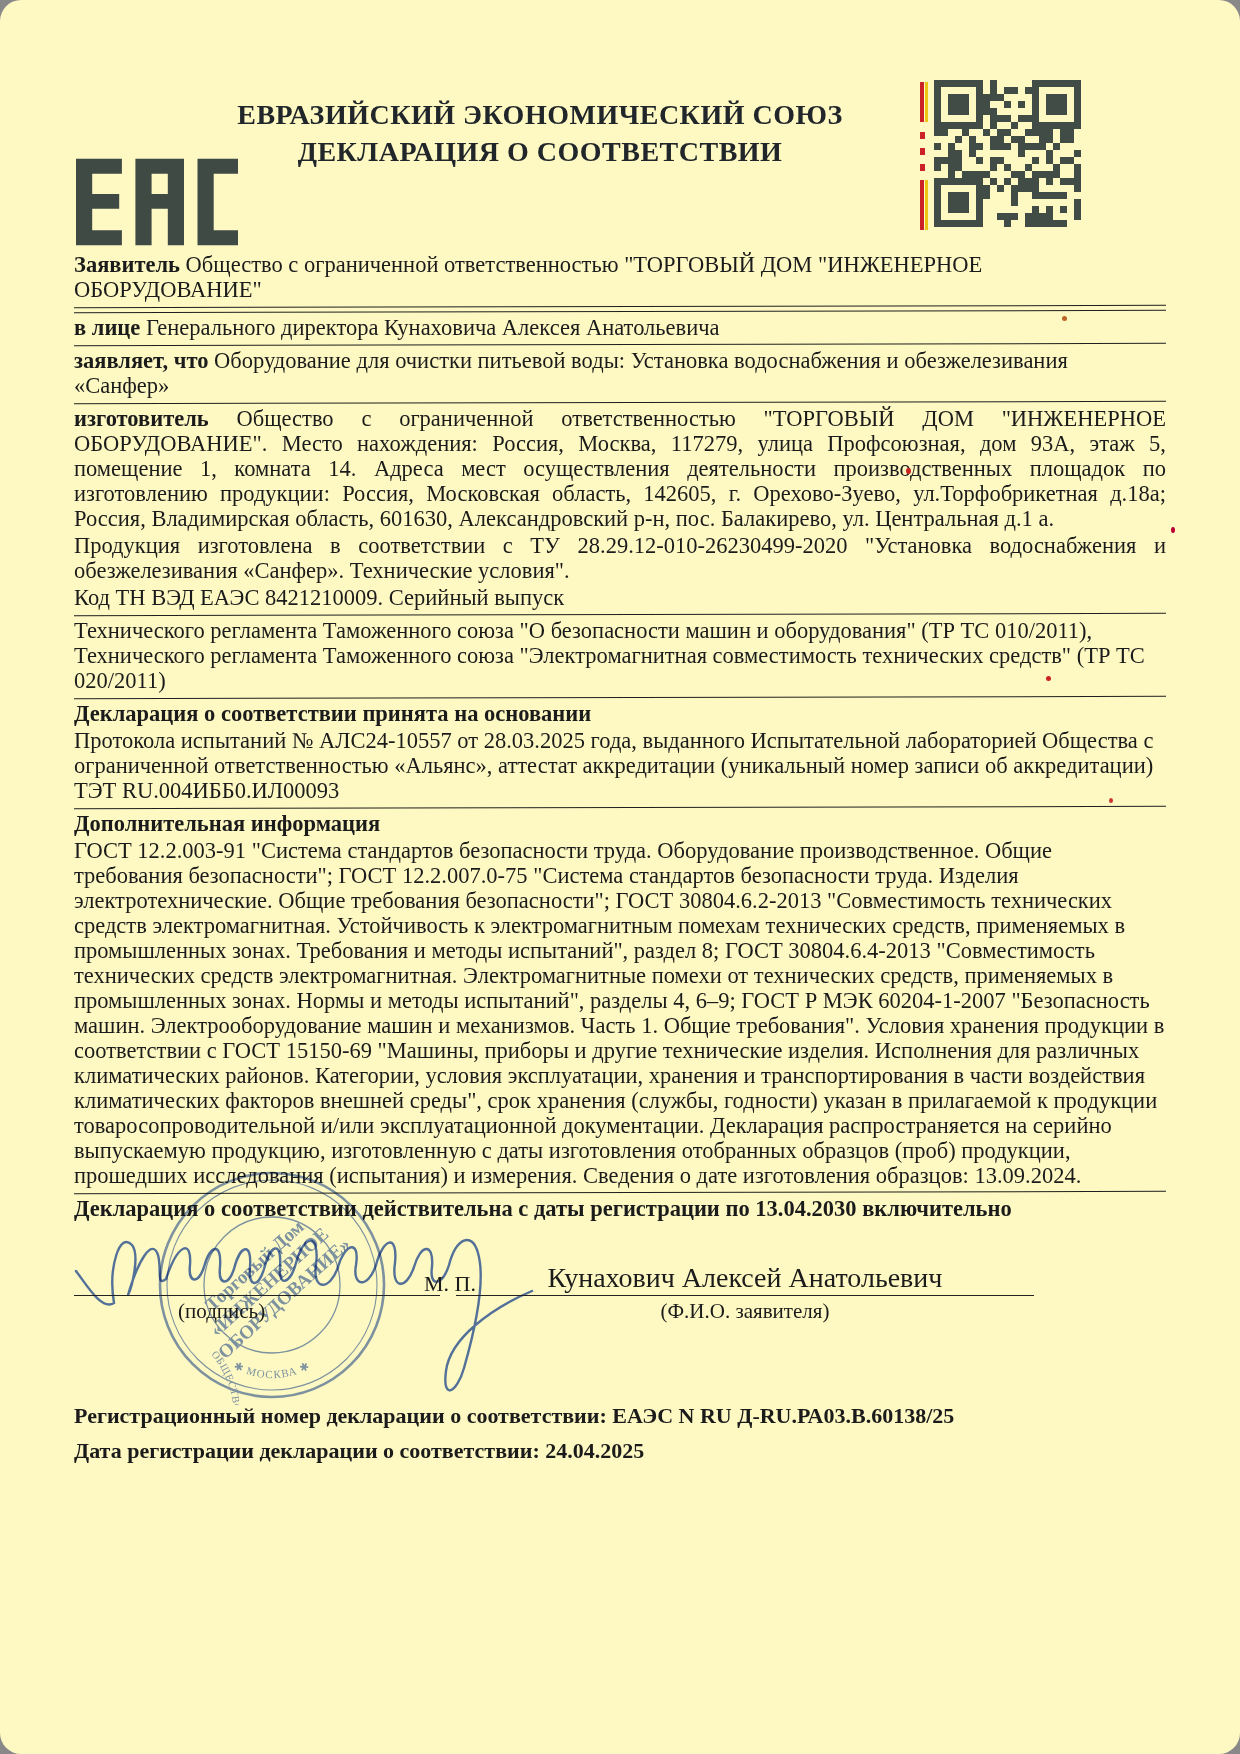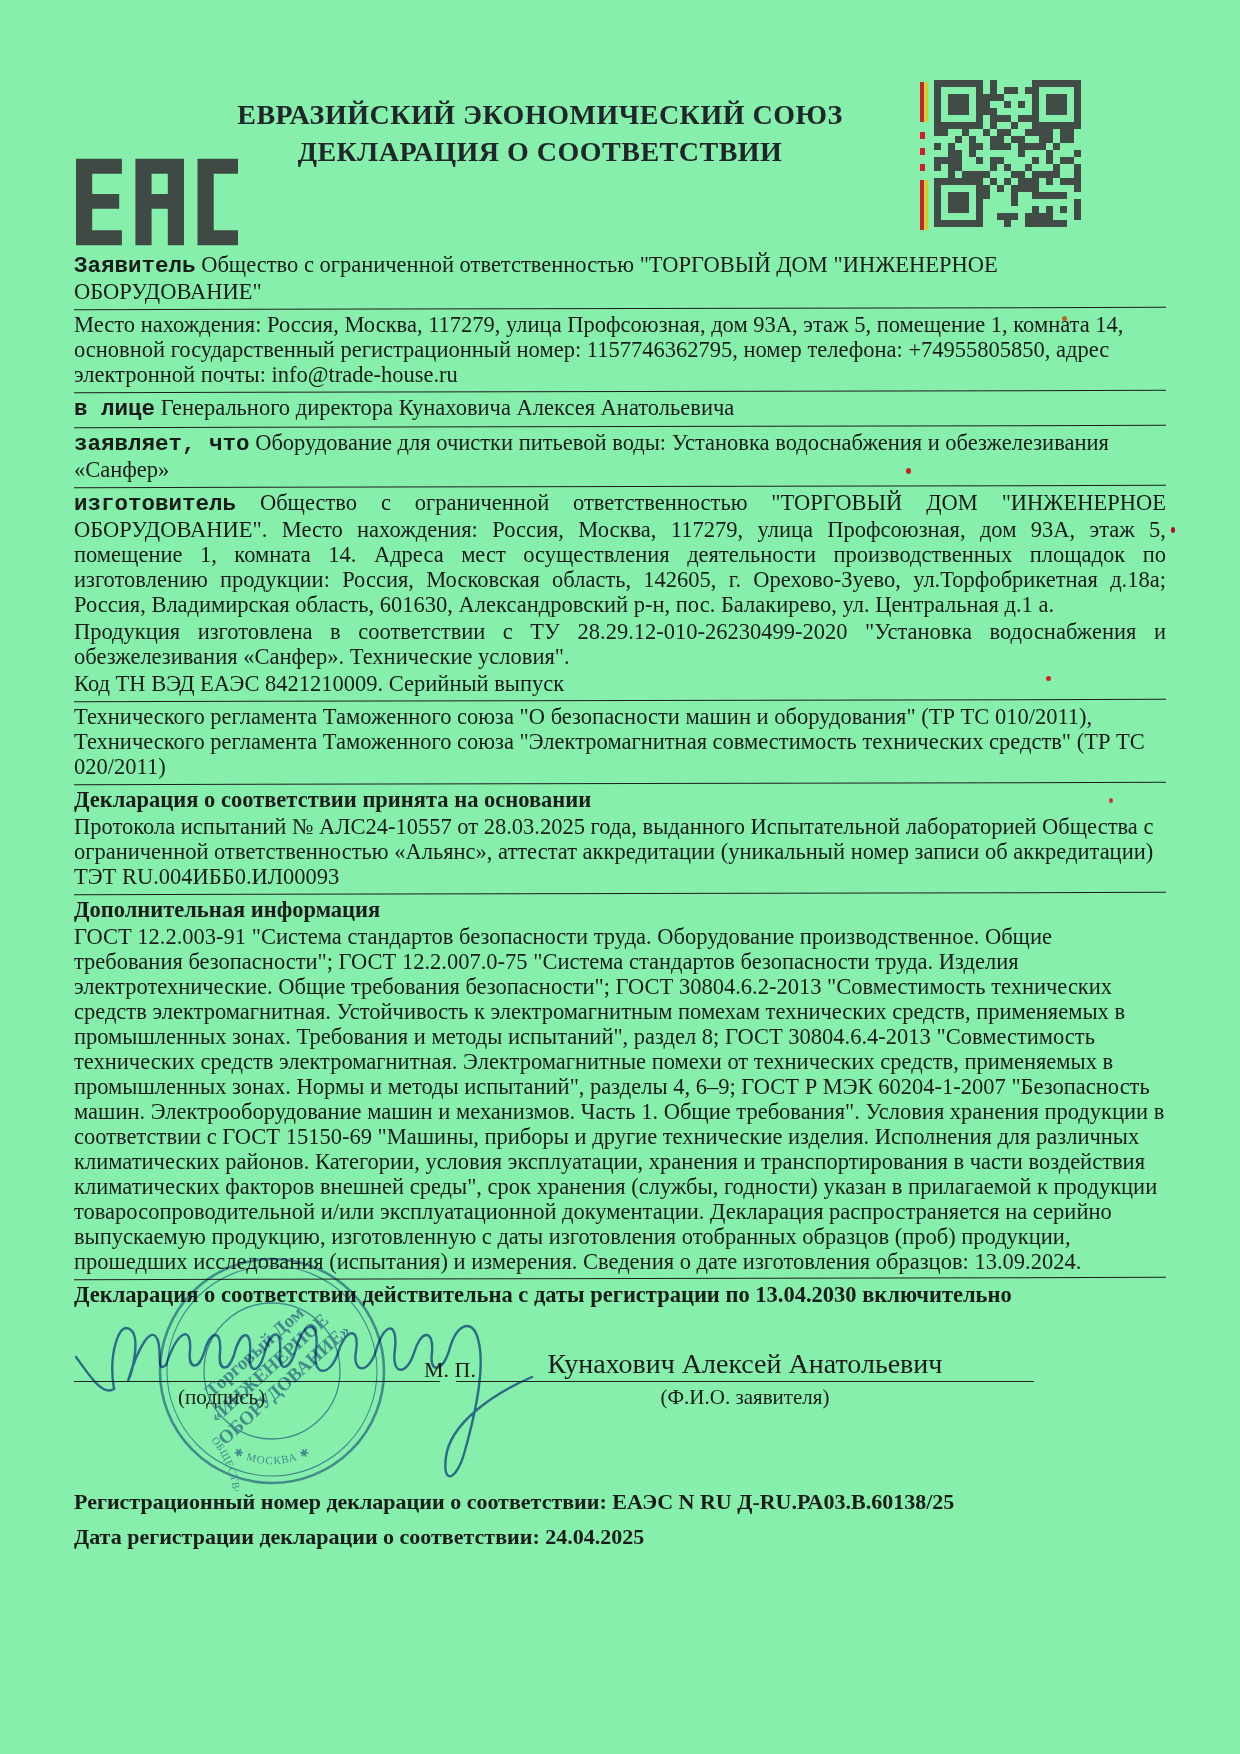--- a/index.html
+++ b/index.html
@@ -1,41 +1,42 @@
 <!DOCTYPE html>
 <html><head>
 <meta charset="utf-8">
 <style>
   html,body{margin:0;padding:0;background:#888;}
   .page{
     position:relative;
     width:1240px;height:1754px;
     margin:0 auto;
-    background:#86efac;
+    background:#fef9c3;
     font-family:"Liberation Serif","DejaVu Serif",serif;
     color:#1b1b1b;
     overflow:hidden;
+    border-radius:21px;
   }
   
   .eac-logo{position:absolute;left:76px;top:158px;width:162px;height:88px;}
   .doc-titles{
     position:absolute;left:190px;top:96px;width:700px;
     text-align:center;font-weight:bold;font-size:28px;line-height:37px;
     letter-spacing:.5px;color:#20262a;
   }
   .qr-wrap{position:absolute;left:918px;top:80px;width:190px;height:152px;}
   .qr-stripes{position:absolute;left:0;top:2px;width:12px;height:148px;}
   .stripe{position:absolute;}
   .qr-box{position:absolute;left:16px;top:0;}
   
   .content{position:absolute;left:74px;top:250px;width:1092px;font-size:22.5px;line-height:25px;}
   .content p{margin:2px 0;}
   .content p.just{text-align:justify;}
   .rule{border:none;border-top:1.6px solid #1f1f1f;margin:4px 0 3px 0;transform:rotate(-.12deg);}
-  .lbl{font-weight:bold;font-family:Liberation Mono, monospace;}
+  .lbl{font-weight:bold;}
   .sect-h{font-weight:bold;margin:2px 0;}
   
   .sig-area{position:relative;height:168px;margin-top:8px;}
   .sig-line{position:absolute;border-top:1.8px solid #222;height:0;}
   .sig-line.left{left:0;top:66px;width:366px;}
   .sig-line.right{left:382px;top:66px;width:578px;}
   .cap{position:absolute;font-size:21px;}
   .cap.sign{left:104px;top:70px;}
   .cap.mp{left:350px;top:42px;font-size:22px;}
   .name-above{position:absolute;left:382px;top:36px;width:578px;text-align:center;font-size:28px;}
@@ -314,21 +315,20 @@
           <rect x="119" y="140" width="7" height="7" fill="#414c47"></rect>
           <rect x="126" y="140" width="7" height="7" fill="#414c47"></rect>
         </svg></div>
   </div>
 
   <div class="content">
 
     <p><span class="lbl">Заявитель</span> <span>Общество с ограниченной ответственностью "ТОРГОВЫЙ ДОМ "ИНЖЕНЕРНОЕ ОБОРУДОВАНИЕ"</span></p>
     <hr class="rule">
 
-    <p>Место нахождения: Россия, Москва, 117279, улица Профсоюзная, дом 93А, этаж 5, помещение 1, комната 14, основной государственный регистрационный номер: 1157746362795, номер телефона: +74955805850, адрес электронной почты: info@trade-house.ru</p>
     <hr class="rule">
 
     <p><span class="lbl">в лице</span> <span>Генерального директора Кунаховича Алексея Анатольевича</span></p>
     <hr class="rule">
 
     <p><span class="lbl">заявляет, что</span> <span>Оборудование для очистки питьевой воды: Установка водоснабжения и обезжелезивания «Санфер»</span></p>
     <hr class="rule">
 
     <p class="just"><span class="lbl">изготовитель</span> <span>Общество с ограниченной ответственностью "ТОРГОВЫЙ ДОМ "ИНЖЕНЕРНОЕ ОБОРУДОВАНИЕ". Место нахождения: Россия, Москва, 117279, улица Профсоюзная, дом 93А, этаж 5, помещение 1, комната 14. Адреса мест осуществления деятельности производственных площадок по изготовлению продукции: Россия, Московская область, 142605, г. Орехово-Зуево, ул.Торфобрикетная д.18а; Россия, Владимирская область, 601630, Александровский р-н, пос. Балакирево, ул. Центральная д.1 а.</span></p>
     <p class="just">Продукция изготовлена в соответствии с ТУ 28.29.12-010-26230499-2020 "Установка водоснабжения и обезжелезивания «Санфер». Технические условия".</p>

